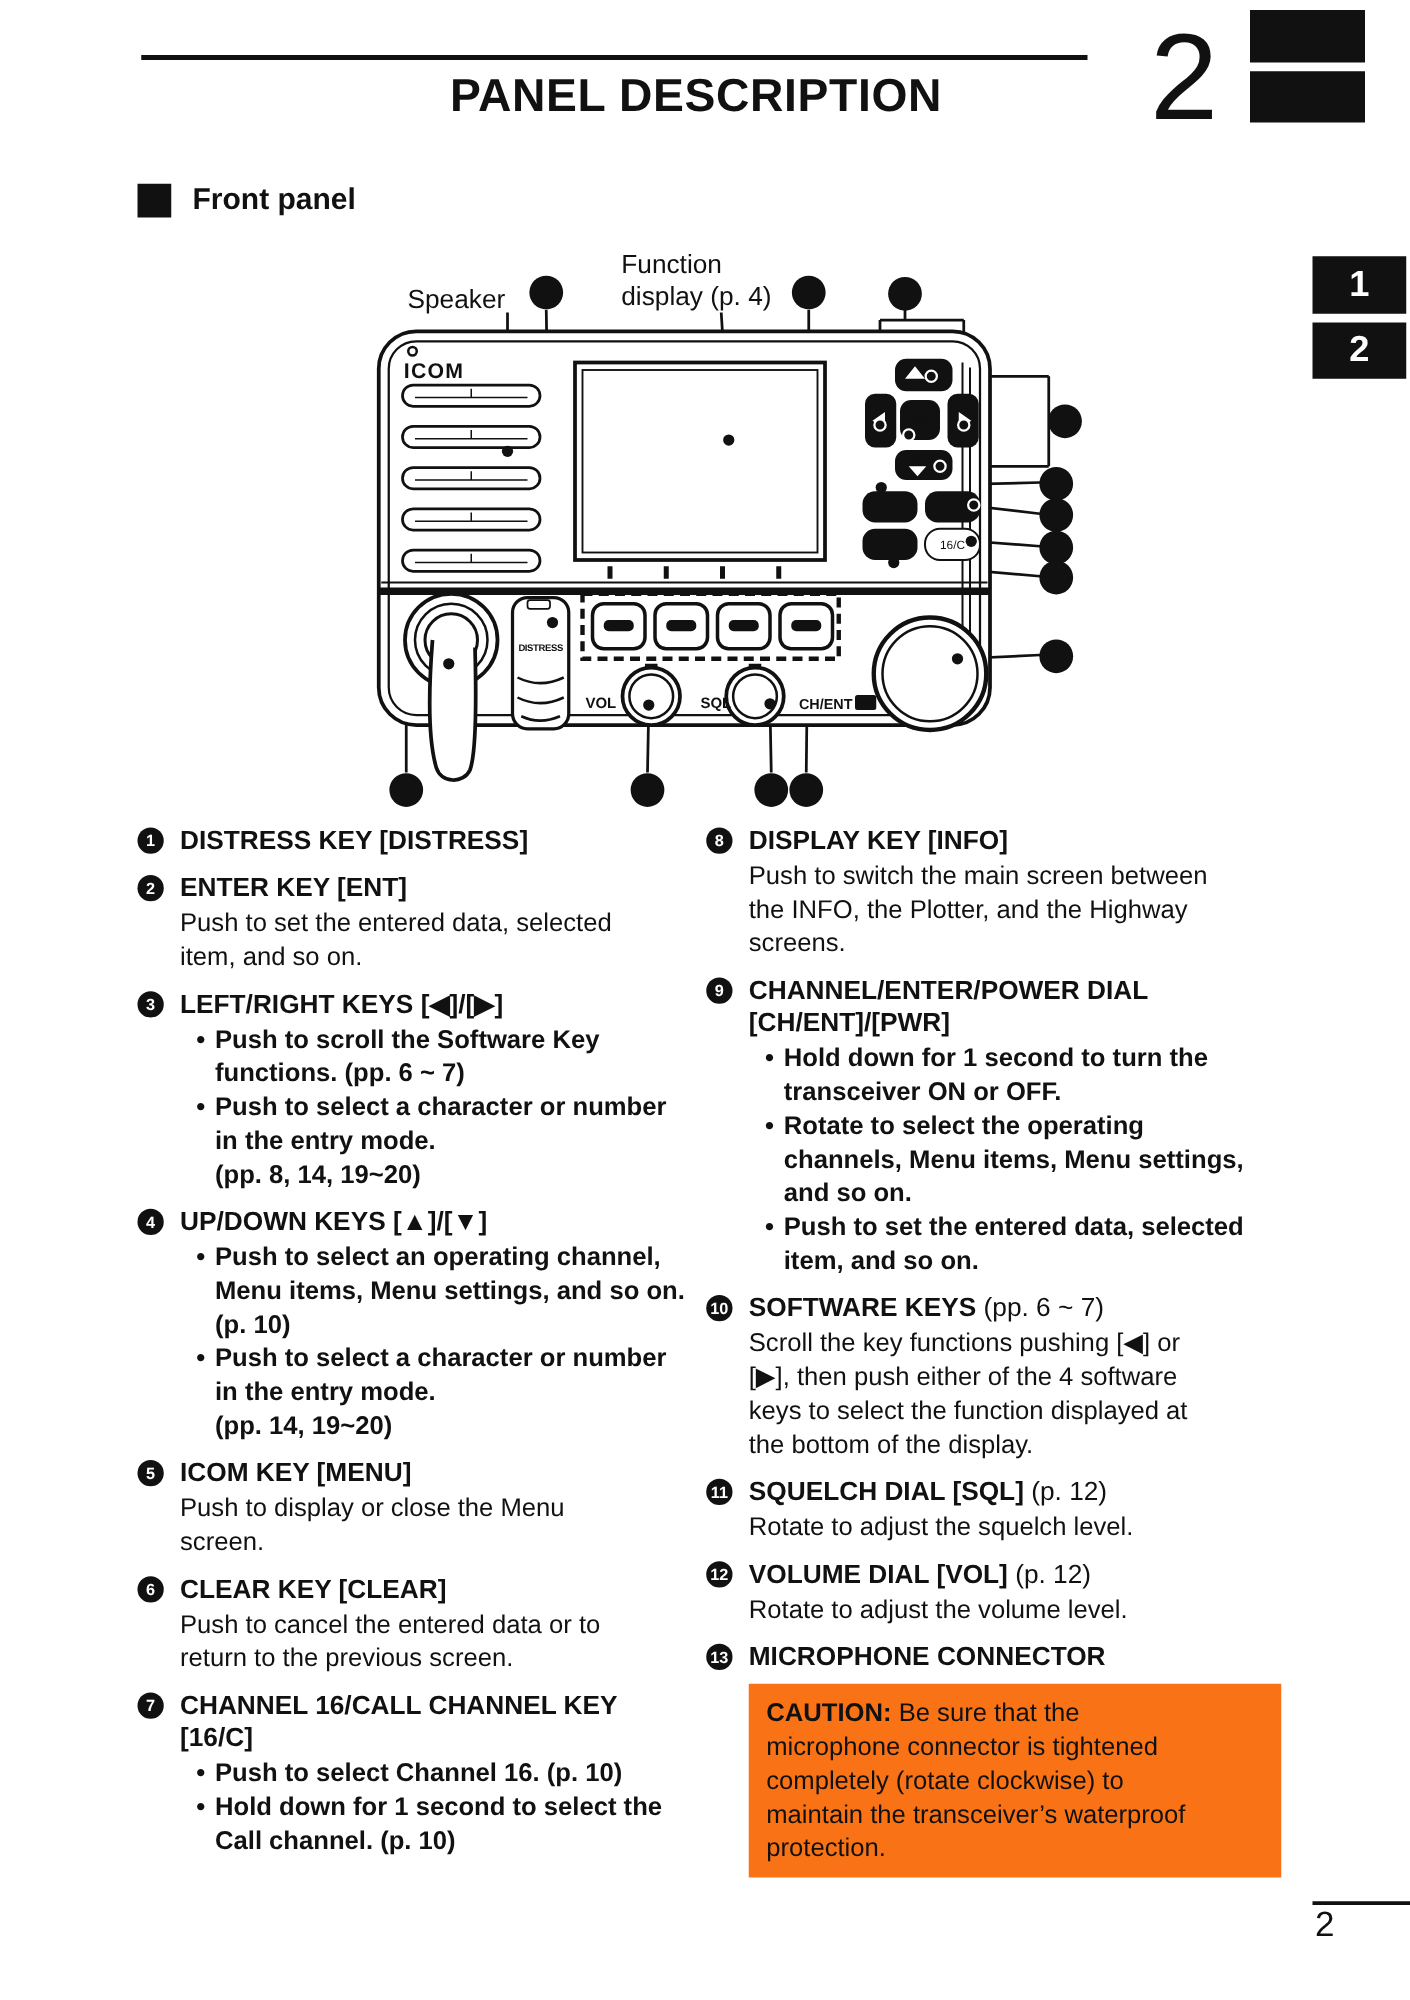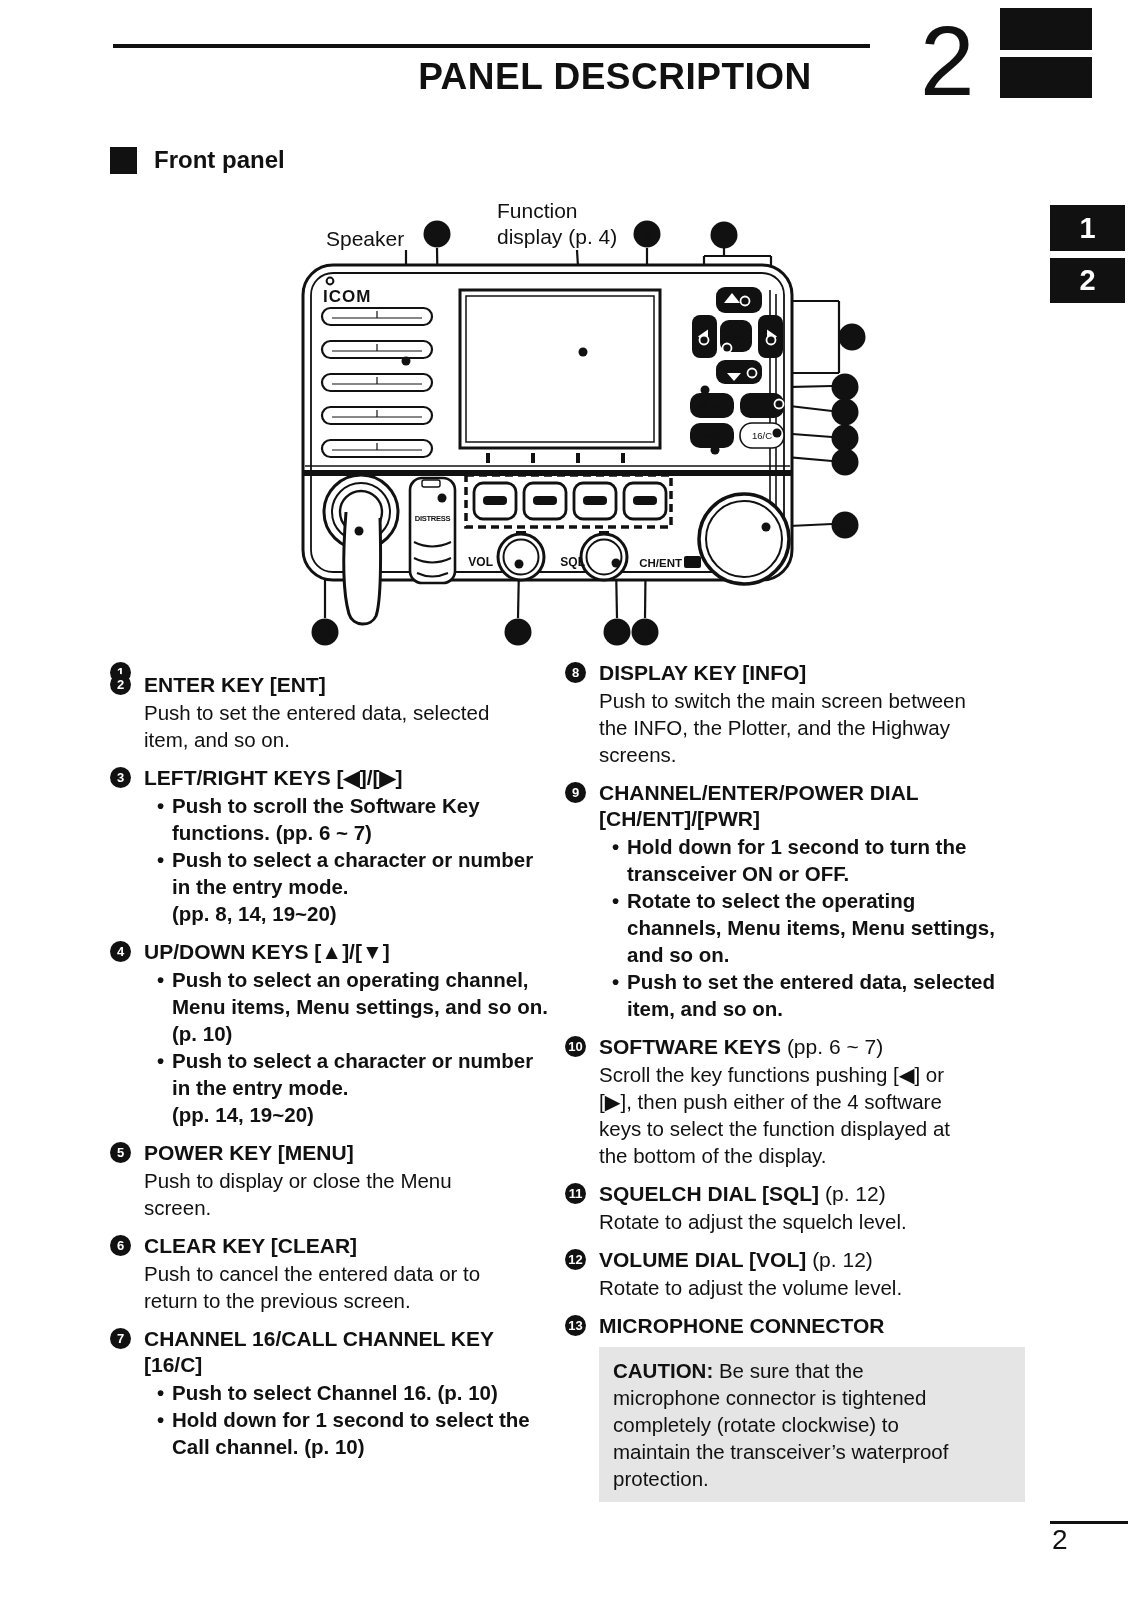--- a/index.html
+++ b/index.html
@@ -4,21 +4,21 @@
 <style>
   html,body{margin:0;padding:0;}
   body{
     width:1128px;height:1600px;position:relative;background:#fff;
     font-family:"Liberation Sans",sans-serif;color:#111;overflow:hidden;
     -webkit-font-smoothing:antialiased;
   }
   .abs{position:absolute;}
   
   .header-rule{left:113px;top:44px;width:757px;height:4px;background:#111;}
-  .page-title{left:360px;top:56px;width:510px;text-align:center;font-size:37px;font-weight:bold;letter-spacing:.5px;}
+  .page-title{left:360px;top:56px;width:510px;text-align:left;font-size:37px;font-weight:bold;letter-spacing:.5px;}
   .chapter-num{left:920px;top:12px;font-size:98px;line-height:1;font-weight:normal;}
   .corner-block-1{left:1000px;top:8px;width:92px;height:42px;background:#111;}
   .corner-block-2{left:1000px;top:57px;width:92px;height:41px;background:#111;}
   
   .side-tab{left:1050px;width:75px;height:46px;background:#111;color:#fff;
     font-size:29px;font-weight:bold;text-align:center;line-height:46px;}
   .tab-1{top:205px;} .tab-2{top:258px;height:45px;line-height:45px;}
   
   .section-head{left:110px;top:146px;display:flex;align-items:center;}
   .section-square{width:27px;height:27px;background:#111;display:inline-block;margin-right:17px;}
@@ -34,21 +34,21 @@
     position:absolute;left:0;top:2px;width:21px;height:21px;border-radius:50%;
     background:#111;color:#fff;font-size:13px;font-weight:bold;text-align:center;line-height:21px;
   }
   .item h3{margin:0;font-size:21px;line-height:26px;font-weight:bold;}
   .item h3 .t{white-space:pre-line;}
   .item h3 .note{font-weight:normal;}
   .desc{margin:1px 0 0;font-size:20.5px;line-height:27px;white-space:pre-line;}
   .item ul{margin:1px 0 0;padding:0 0 0 13px;list-style:none;}
   .item li{position:relative;padding-left:15px;font-size:20.5px;line-height:27px;white-space:pre-line;font-weight:bold;}
   .item li::before{content:"\2022";position:absolute;left:0;top:0;}
-  .caution{margin:8px 0 0;background:#e5e5e5;padding:10px 14px;font-size:20.5px;line-height:27px;}
+  .caution{margin:8px 0 0;background:#f97316;padding:10px 14px;font-size:20.5px;line-height:27px;}
   .caution .ct{white-space:pre-line;}
   
   .footer-rule{left:1050px;top:1521px;width:78px;height:3px;background:#111;}
   .footer-page{left:1052px;top:1524px;font-size:28px;}
   
   svg text{fill:#111;}
 </style>
 </head>
 <body>
 
@@ -253,20 +253,21 @@
     <circle cx="238" cy="442" r="13.5" fill="#111"></circle>
       <text x="238" y="446.8" font-size="13" font-weight="bold" fill="#fff" text-anchor="middle">12</text>
     <circle cx="45" cy="442" r="13.5" fill="#111"></circle>
       <text x="45" y="446.8" font-size="13" font-weight="bold" fill="#fff" text-anchor="middle">13</text>
   </g>
 </svg>
 
 <div class="col col-left">
   <div class="item">
     <span class="num">1</span>
+    <h3><span class="t">DISTRESS KEY [DISTRESS]</span></h3>
   </div>
   <div class="item">
     <span class="num">2</span>
     <h3><span class="t">ENTER KEY [ENT]</span></h3>
     <p class="desc">Push to set the entered data, selected
 item, and so on.</p>
   </div>
   <div class="item">
     <span class="num">3</span>
     <h3><span class="t">LEFT/RIGHT KEYS [◀]/[▶]</span></h3>
@@ -285,21 +286,21 @@
       <li>Push to select an operating channel,
 Menu items, Menu settings, and so on.
 (p. 10)</li>
       <li>Push to select a character or number
 in the entry mode.
 (pp. 14, 19~20)</li>
     </ul>
   </div>
   <div class="item">
     <span class="num">5</span>
-    <h3><span class="t">POWER KEY [MENU]</span></h3>
+    <h3><span class="t">ICOM KEY [MENU]</span></h3>
     <p class="desc">Push to display or close the Menu
 screen.</p>
   </div>
   <div class="item">
     <span class="num">6</span>
     <h3><span class="t">CLEAR KEY [CLEAR]</span></h3>
     <p class="desc">Push to cancel the entered data or to
 return to the previous screen.</p>
   </div>
   <div class="item">

